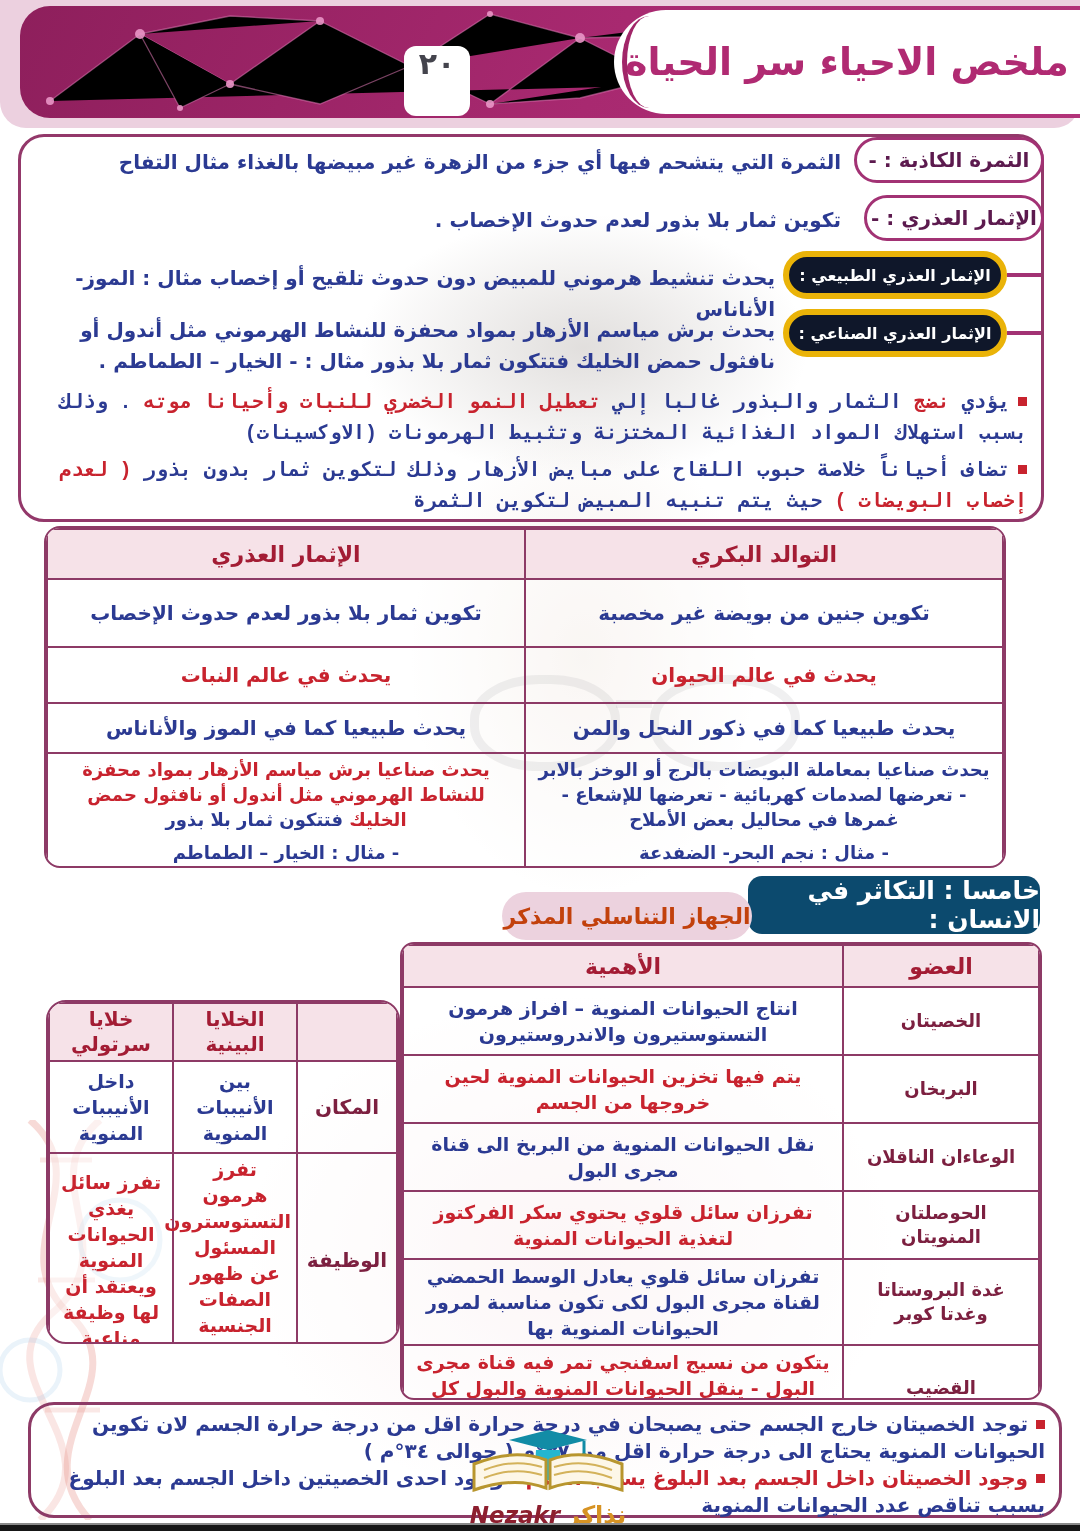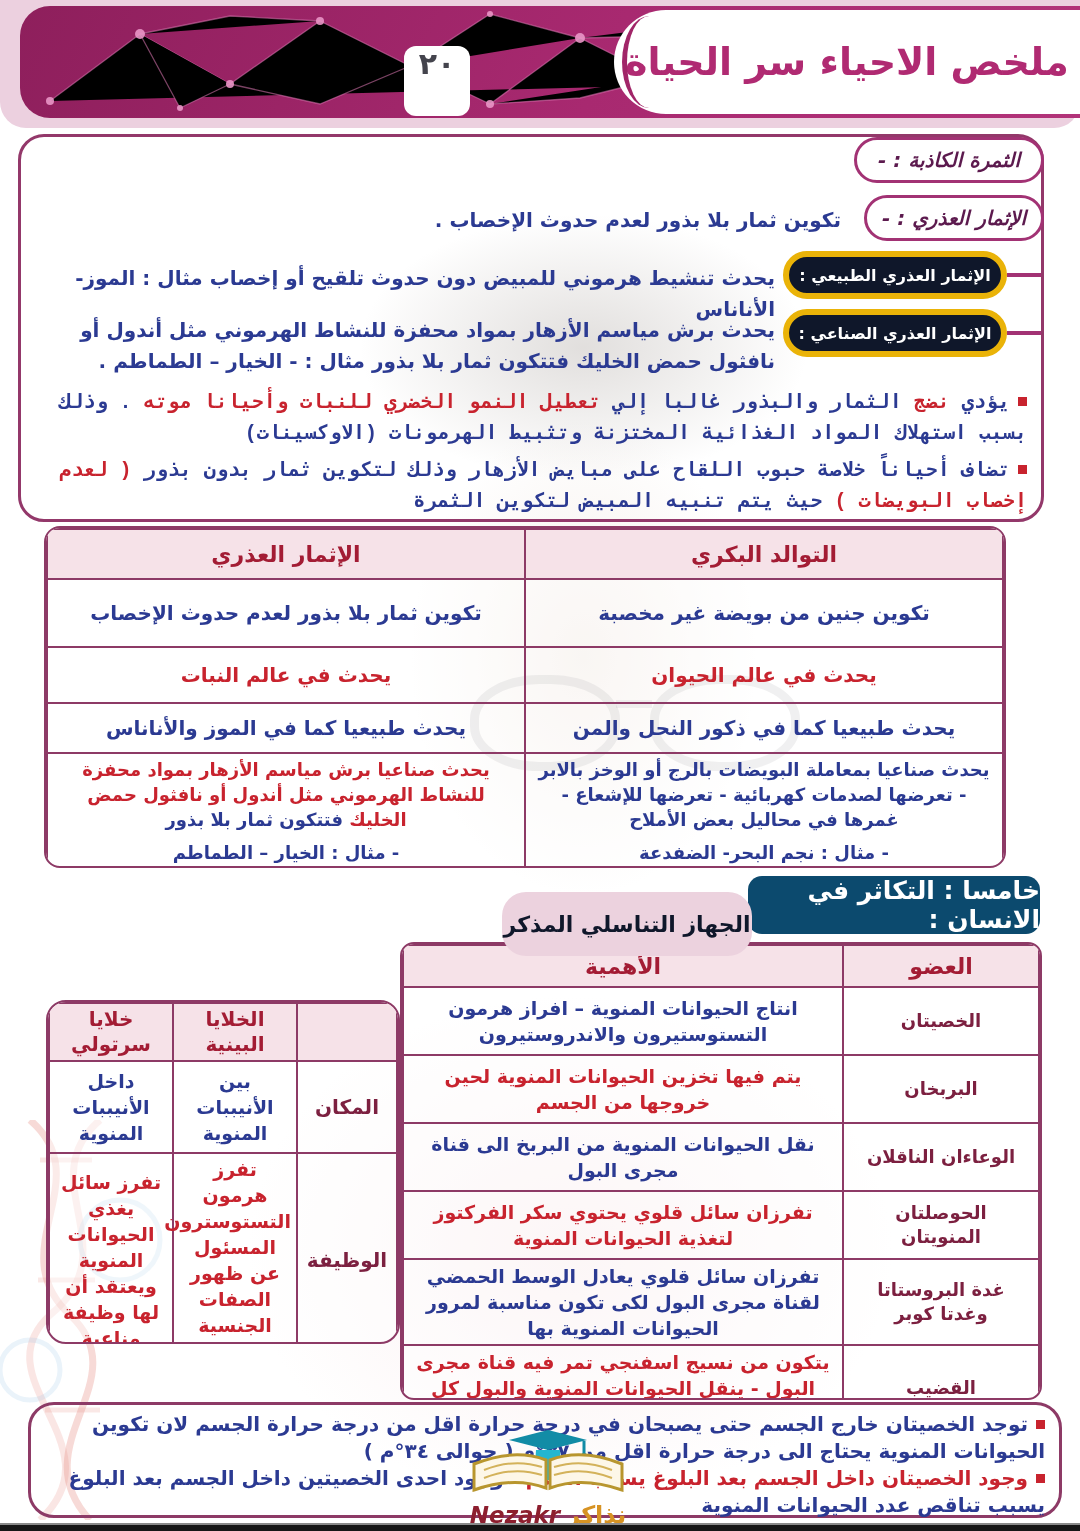--- a/index.html
+++ b/index.html
@@ -30,21 +30,21 @@
     border-radius:62px 0 0 62px;z-index:3;display:flex;align-items:center;justify-content:center;}
   .title-arc{position:absolute;left:8px;top:6px;width:54px;height:92px;border-left:5px solid #a12568;
     border-radius:50% 0 0 50% / 50% 0 0 50%;}
   .title{color:#b02a72;font-size:38px;letter-spacing:-1px;white-space:nowrap;}
   .pagenum{position:absolute;left:404px;top:46px;width:66px;height:70px;background:#ffffff;border-radius:12px;
     z-index:3;display:flex;align-items:flex-start;justify-content:center;color:#44444d;font-size:30px;}
   
   .defs{position:absolute;right:36px;top:134px;width:1026px;height:388px;z-index:2;
     border:3px solid #93386a;border-radius:26px;}
   .badge{position:absolute;display:flex;align-items:center;justify-content:center;text-align:center;z-index:3;}
-  .badge.outline{background:#ffffff;border:3px solid #a23274;border-radius:24px;color:#5c1a4e;font-size:20px;font-style:italic;}
+  .badge.outline{background:#ffffff;border:3px solid #a23274;border-radius:24px;color:#5c1a4e;font-size:20px;}
   .badge.solid{background:#0f172a;border:6px solid #eab308;border-radius:24px;color:#ffffff;font-size:16px;}
   .b1{right:-3px;top:0px;width:190px;height:46px;}
   .b2{right:-3px;top:58px;width:180px;height:46px;}
   .b3{right:34px;top:114px;width:224px;height:48px;}
   .b4{right:34px;top:172px;width:224px;height:48px;}
   .conn{position:absolute;right:0;height:4px;background:#a23274;z-index:2;}
   .c3{top:136px;width:34px;} .c4{top:194px;width:34px;}
   .dtext{position:absolute;color:#2b3a92;font-size:20px;line-height:31px;text-align:right;}
   .t1{right:200px;left:14px;top:10px;}
   .t2{right:200px;left:14px;top:68px;}
@@ -68,22 +68,22 @@
   .t-cells{left:46px;top:1000px;width:354px;height:344px;border-radius:20px;}
   .t-cells td{font-size:19px;line-height:26px;padding:2px 5px;}
   .t-cells td.rlabel{color:#7c2040;font-size:20px;}
   .t-cells tr.head td{font-size:20px;line-height:25px;}
   .run{white-space:pre-wrap;}
   .c-blue{color:#2b3a92;} .c-red{color:#c8232e;}
   .blk{display:block;text-align:center;margin-top:8px;}
   
   .sec-badge{position:absolute;right:40px;top:876px;width:292px;height:58px;background:#0c4a6e;border-radius:14px;
     z-index:3;display:flex;align-items:center;justify-content:center;color:#ffffff;font-size:25px;}
-  .sec-pill{position:absolute;right:328px;top:892px;width:250px;height:64px;background:#ecd2de;border-radius:24px;
-    z-index:3;display:flex;align-items:center;justify-content:center;color:#0f172a;font-size:22px;}
+  .sec-pill{position:absolute;right:328px;top:892px;width:250px;height:48px;background:#ecd2de;border-radius:24px;
+    z-index:3;display:flex;align-items:center;justify-content:center;color:#c2410c;font-size:22px;}
   
   .bottom{position:absolute;right:18px;left:28px;top:1402px;height:116px;z-index:2;
     border:3px solid #8d3a66;border-radius:26px;padding:6px 14px 4px 14px;}
   .bnote{font-size:20px;line-height:27px;text-align:right;}
   
   .wm{position:absolute;left:448px;top:1428px;width:200px;height:100px;z-index:4;text-align:center;}
   .wm-text{direction:rtl;border-bottom:3px solid #8d1f2f;display:inline-block;padding:0 4px 1px 4px;line-height:26px;}
   .wm-ar{color:#d79323;font-size:24px;} 
   .wm-en{color:#8d1f2f;font-size:23px;font-style:italic;margin-right:6px;display:inline-block;direction:ltr;}
   .bstrip{position:absolute;left:0;bottom:0;width:1080px;height:8px;background:#161616;z-index:5;border-top:2px solid #8a8a8a;}
@@ -138,20 +138,21 @@
   <div class="titlebox">
     <div class="title-arc"></div>
     <div class="title">ملخص الاحياء سر الحياة</div>
   </div>
   <div class="pagenum">
     <span>٢٠</span>
   </div>
 
   <section class="defs">
     <div class="badge outline b1">الثمرة الكاذبة : -</div>
+    <div class="dtext t1"><span class="run c-blue">الثمرة التي يتشحم فيها أي جزء من الزهرة غير مبيضها بالغذاء مثال التفاح</span></div>
 
     <div class="badge outline b2">الإثمار العذري : -</div>
     <div class="dtext t2"><span class="run c-blue">تكوين ثمار بلا بذور لعدم حدوث الإخصاب .</span></div>
 
     <div class="conn c3"></div>
     <div class="badge solid b3">الإثمار العذري الطبيعي :</div>
     <div class="dtext t3"><span class="run c-blue">يحدث تنشيط هرموني للمبيض دون حدوث تلقيح أو إخصاب مثال : الموز- الأناناس</span></div>
 
     <div class="conn c4"></div>
     <div class="badge solid b4">الإثمار العذري الصناعي :</div>

